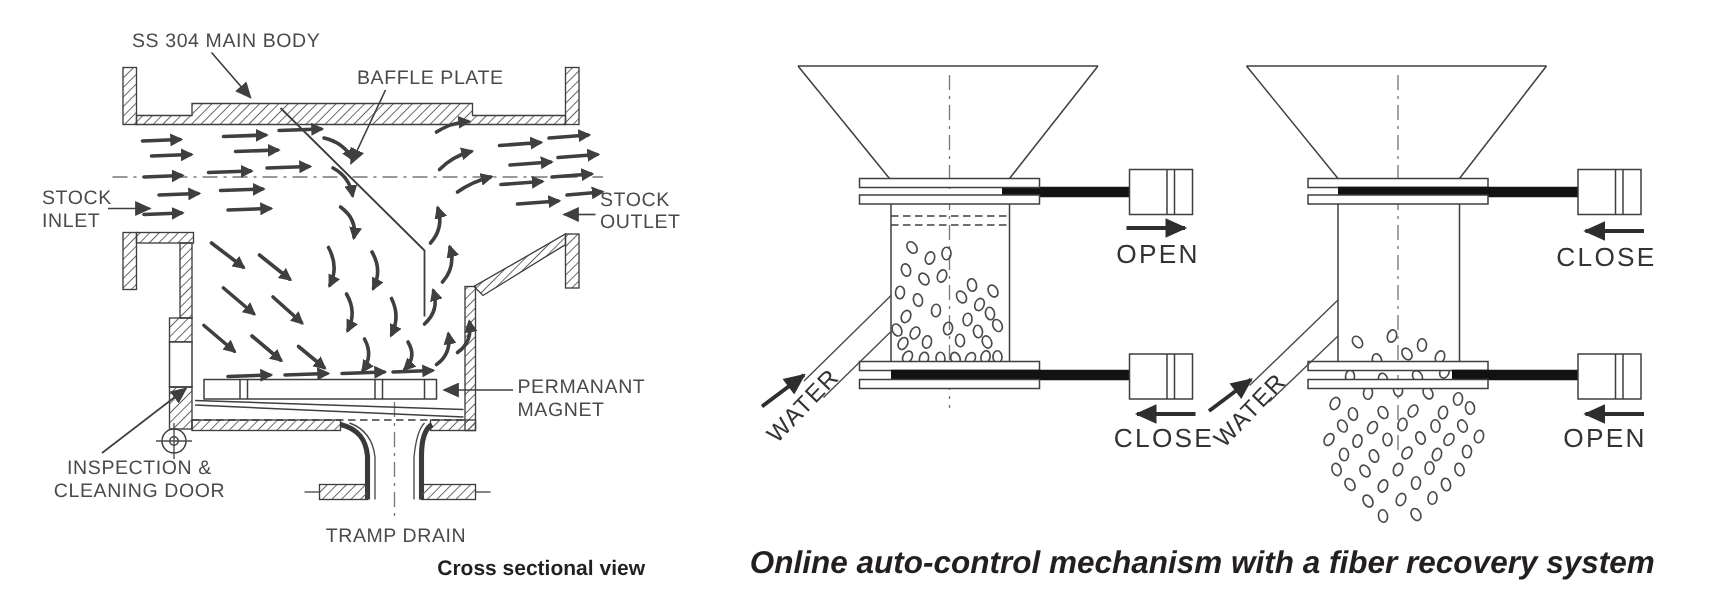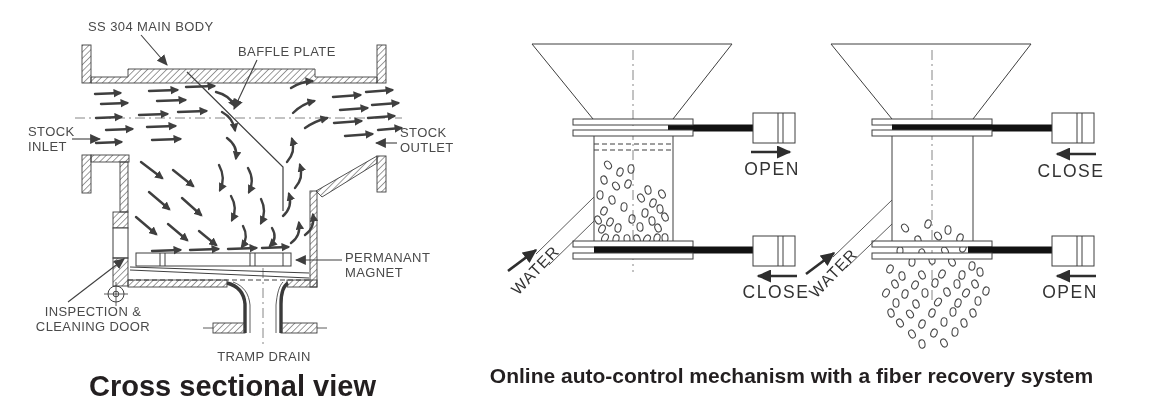--- a/index.html
+++ b/index.html
@@ -16,22 +16,22 @@
   .bigarrow{stroke:#2e2e2e;stroke-width:2.6;fill:none;}
   .gate{fill:var(--gate,#121212);stroke:none;}
   .funnelwall{stroke:#3a3a3a;fill:none;stroke-width:3.4;}
   .thin{stroke:#4a4a4a;fill:none;stroke-width:0.9;}
   .fiber{stroke:#4a4a4a;stroke-width:1.1;fill:none;}
   .lbl{font-family:"Liberation Sans",sans-serif;font-size:13px;fill:var(--text,#4a4a4a);letter-spacing:0.4px;}
   .lblR{font-family:"Liberation Sans",sans-serif;font-size:17.5px;fill:#333;letter-spacing:1.5px;}
   .lblW{font-family:"Liberation Sans",sans-serif;font-size:16px;fill:#333;letter-spacing:1px;}
   .ahfill{fill:var(--line,#3f3f3f);}
   .caption{position:absolute;font-weight:bold;color:var(--caption,#231f20);text-align:center;}
-  #cap-left{left:35px;top:370px;width:395px;font-size:29px;}
-  #cap-right{left:464px;top:364px;width:655px;font-size:21px;}
+  #cap-left{left:35px;top:370px;width:395px;font-size:14px;text-align:right;}
+  #cap-right{left:474px;top:364px;width:655px;font-size:21px;font-style:italic;}
 </style>
 </head>
 <body style="background: rgb(255, 255, 255);">
 
 <div class="stage">
 
 <svg style="left:0;top:0;" width="470" height="370" viewBox="0 0 470 370">
   <defs>
     <pattern id="hatch" width="4.5" height="4.5" patternUnits="userSpaceOnUse" patternTransform="rotate(45)">
       <line x1="0" y1="0" x2="0" y2="4.5" stroke="#585858" stroke-width="1.2"></line>

